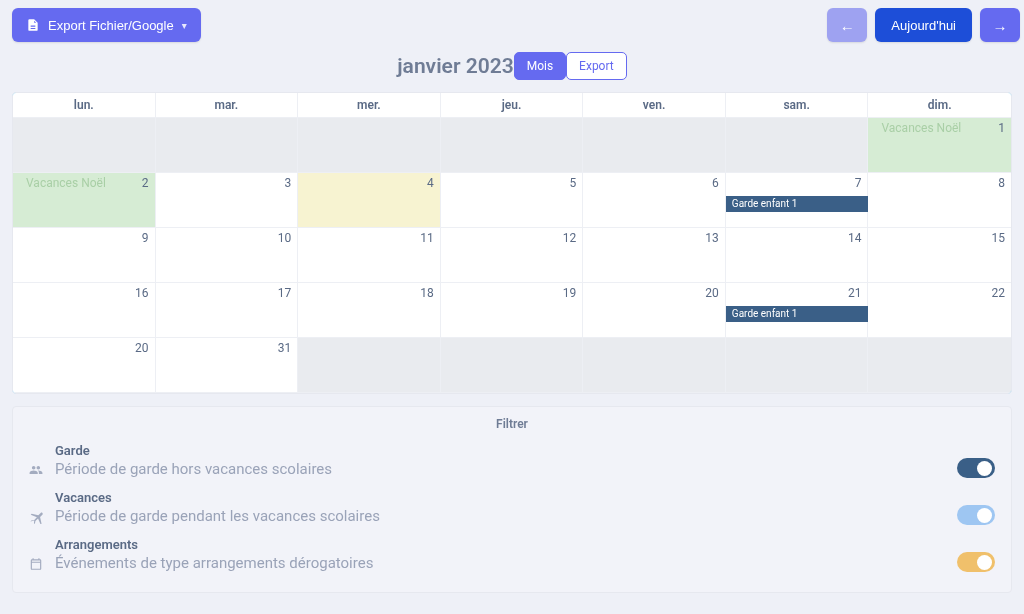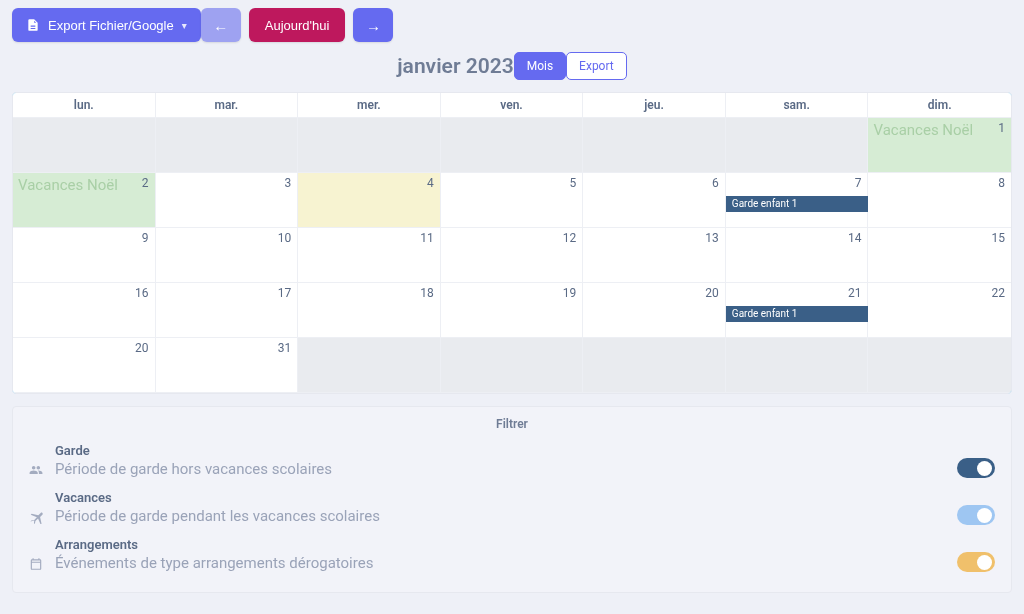--- a/index.html
+++ b/index.html
@@ -7,21 +7,23 @@
     font-family: -apple-system, BlinkMacSystemFont, "Segoe UI", Roboto, sans-serif;
     background: #eef0f7;
     width: 1024px;
     height: 614px;
     overflow: hidden;
     color: #5a6a85;
   }
 
   .top-bar {
     display: flex;
-    padding: 8px 28px 6px 12px;
+    justify-content: space-between;
+    padding: 8px 4px 6px 12px;
+    gap: 39px;
   }
 
   .export-btn {
     background: #656af0;
     color: #fff;
     border: none;
     border-radius: 6px;
     padding: 8px 14px;
     font-size: 13px;
     cursor: pointer;
@@ -40,21 +42,21 @@
     border-radius: 6px;
     width: 40px;
     height: 34px;
     cursor: pointer;
     font-size: 15px;
     display:inline-flex;align-items:center;justify-content:center;
     box-shadow: 0 1px 2px rgba(0,0,0,.1);
   }
   .nav-btn.faded { background: #9ea2f1; }
   .today-btn {
-    background: #be185d;
+    background: #1d4ed8;
     color: #fff;
     border: none;
     border-radius: 6px;
     padding: 0 16px;
     height: 34px;
     font-size: 13px;
     cursor: pointer;
     box-shadow: 0 1px 2px rgba(0,0,0,.1);
   }
 
@@ -118,22 +120,22 @@
   .day-cell.today { background: #f7f3d1; }
 
   .day-num {
     position: absolute;
     top: 3px; right: 6px;
     font-size: 12px;
     color: #5a6a85;
   }
   .vac-label {
     position: absolute;
-    top: 3px; left: 5px;
-    font-size: 15px;
+    top: 3px; left: 13px;
+    font-size: 12px;
     color: #a9cfa6;
   }
 
   .event-bar {
     position: absolute;
     top: 23px;
     left: 0;
     height: 16px;
     line-height: 16px;
     background: #3a5f87;
@@ -221,22 +223,22 @@
   <div class="month-title">janvier 2023</div>
   <div class="pill active">Mois</div>
   <div class="pill inactive">Export</div>
 </div>
 
 <div class="calendar">
   <div class="weekday-row" id="weekday-row">
       <div class="weekday">lun.</div>
       <div class="weekday">mar.</div>
       <div class="weekday">mer.</div>
+      <div class="weekday">jeu.</div>
       <div class="weekday">ven.</div>
-      <div class="weekday">jeu.</div>
       <div class="weekday">sam.</div>
       <div class="weekday">dim.</div>
     </div>
   <div id="weeks">
       <div class="week-row">
         <div class="day-cell out"></div>
         <div class="day-cell out"></div>
         <div class="day-cell out"></div>
         <div class="day-cell out"></div>
         <div class="day-cell out"></div>

